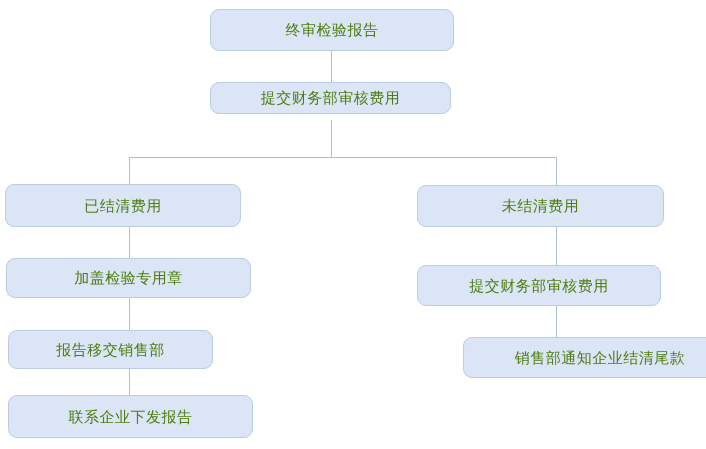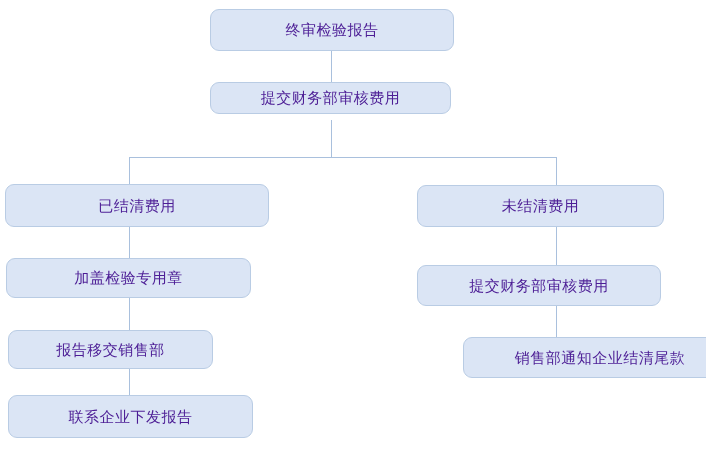--- a/index.html
+++ b/index.html
@@ -19,21 +19,21 @@
   }
   .node {
     position: absolute;
     box-sizing: border-box;
     background: #dbe5f5;
     border: 1px solid #b9cce4;
     border-radius: 9px;
     display: flex;
     align-items: center;
     justify-content: center;
-    color: #4c1d95;
+    color: #4d7c0f;
     font-size: 15px;
     line-height: 1.2;
     letter-spacing: 0.5px;
     white-space: nowrap;
     font-family: "Liberation Sans", "DejaVu Sans", sans-serif;
   }
   .node-label {
     display: block;
   }
   .edge {
@@ -63,21 +63,21 @@
   <div class="edge edge-v" style="left:556px; top:305px; height:32px;"></div>
 
   <div class="node" style="left:210px; top:9px; width:244px; height:42px;">
     <span class="node-label">终审检验报告</span>
   </div>
 
   <div class="node" style="left:210px; top:82px; width:241px; height:32px;">
     <span class="node-label">提交财务部审核费用</span>
   </div>
 
-  <div class="node" style="left:5px; top:184px; width:264px; height:43px;">
+  <div class="node" style="left:5px; top:184px; width:236px; height:43px;">
     <span class="node-label">已结清费用</span>
   </div>
 
   <div class="node" style="left:6px; top:258px; width:245px; height:40px;">
     <span class="node-label">加盖检验专用章</span>
   </div>
 
   <div class="node" style="left:8px; top:330px; width:205px; height:39px;">
     <span class="node-label">报告移交销售部</span>
   </div>

